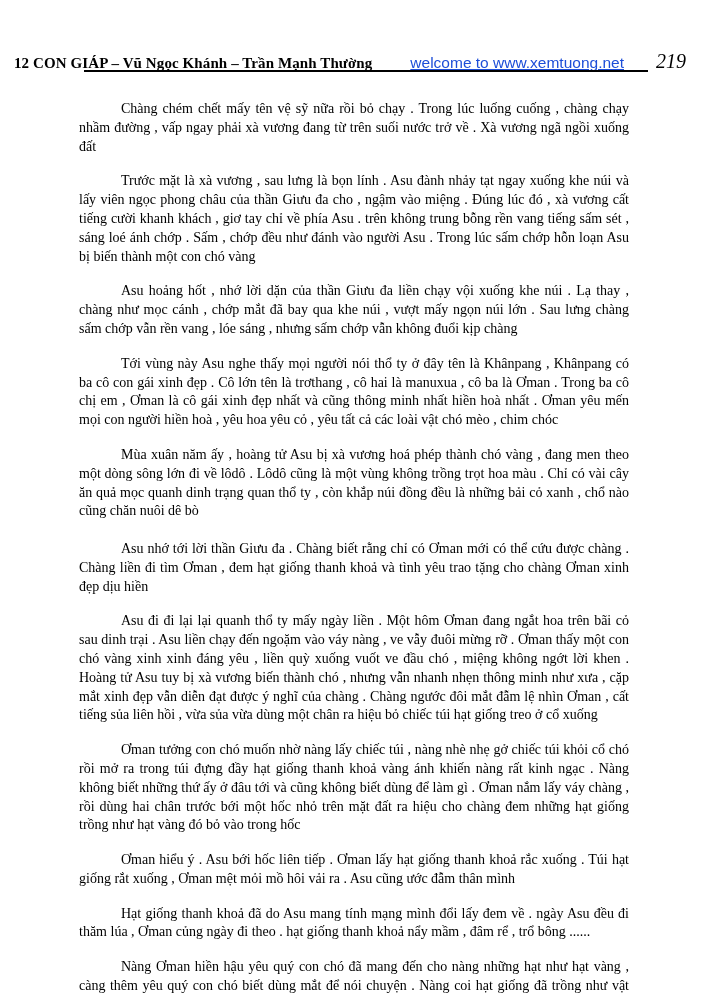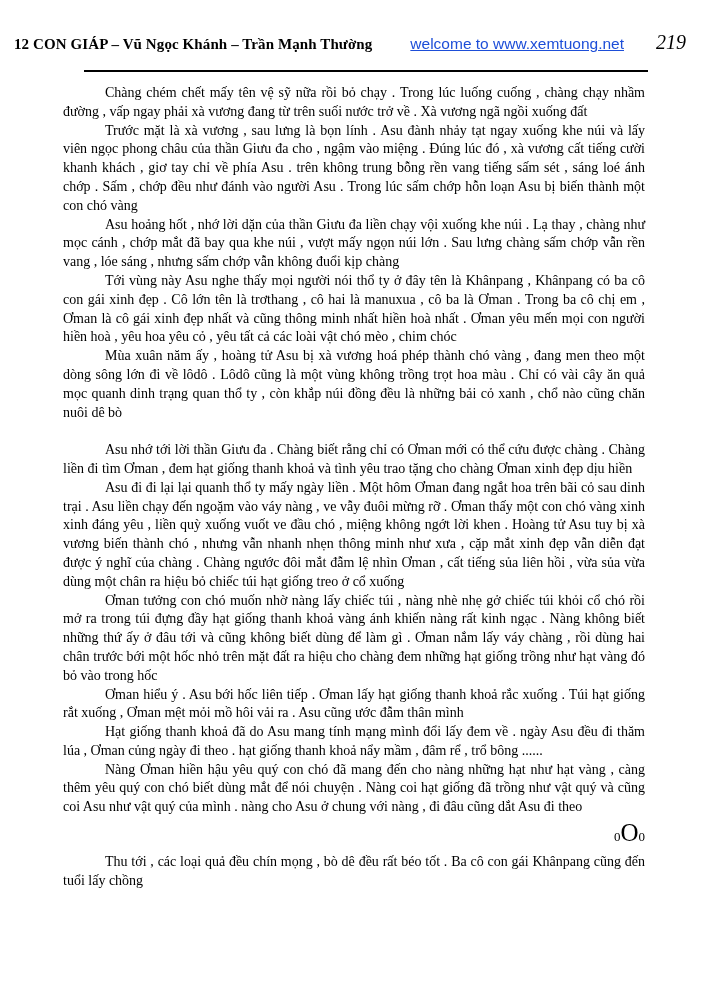--- a/index.html
+++ b/index.html
@@ -6,21 +6,21 @@
   body {
     width: 702px; height: 994px;
     background: #ffffff;
     color: #000000;
     font-family: "Liberation Serif", serif;
     position: relative;
     overflow: hidden;
   }
   .header {
     position: absolute;
-    top: 31px; left: 14px; right: 16px;
+    top: 50px; left: 14px; right: 16px;
     display: flex;
     align-items: baseline;
   }
   .book-title {
     font-family: "Liberation Serif", serif;
     font-weight: bold;
     font-size: 15px;
     letter-spacing: 0.1px;
     white-space: nowrap;
   }
@@ -47,21 +47,21 @@
   }
   .content {
     position: absolute;
     top: 84px; left: 63px;
     width: 582px;
     font-size: 14px;
     line-height: 18.8px;
     text-align: justify;
   }
   .content p {
-    margin: 0;
+    margin: 16px;
     text-indent: 42px;
   }
   .content p.gap-before { margin-top: 18.8px; }
   .ooo {
     text-indent: 32px !important;
     text-align: right;
     margin-top: 3px !important;
     margin-bottom: 3px !important;
     line-height: 26px;
   }

